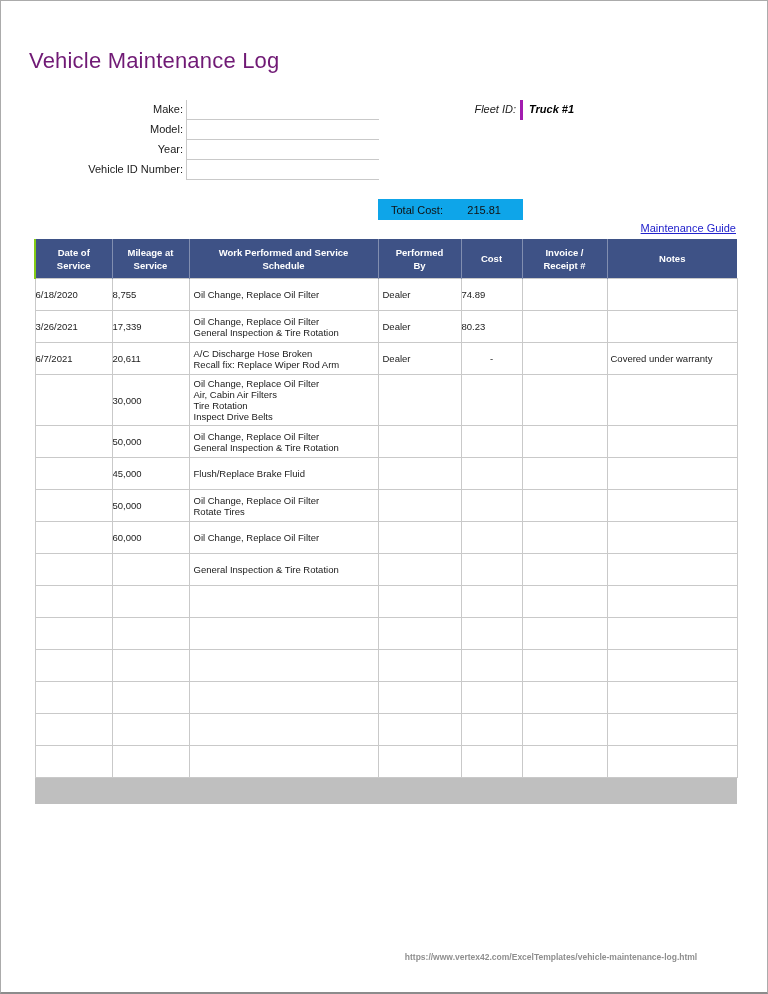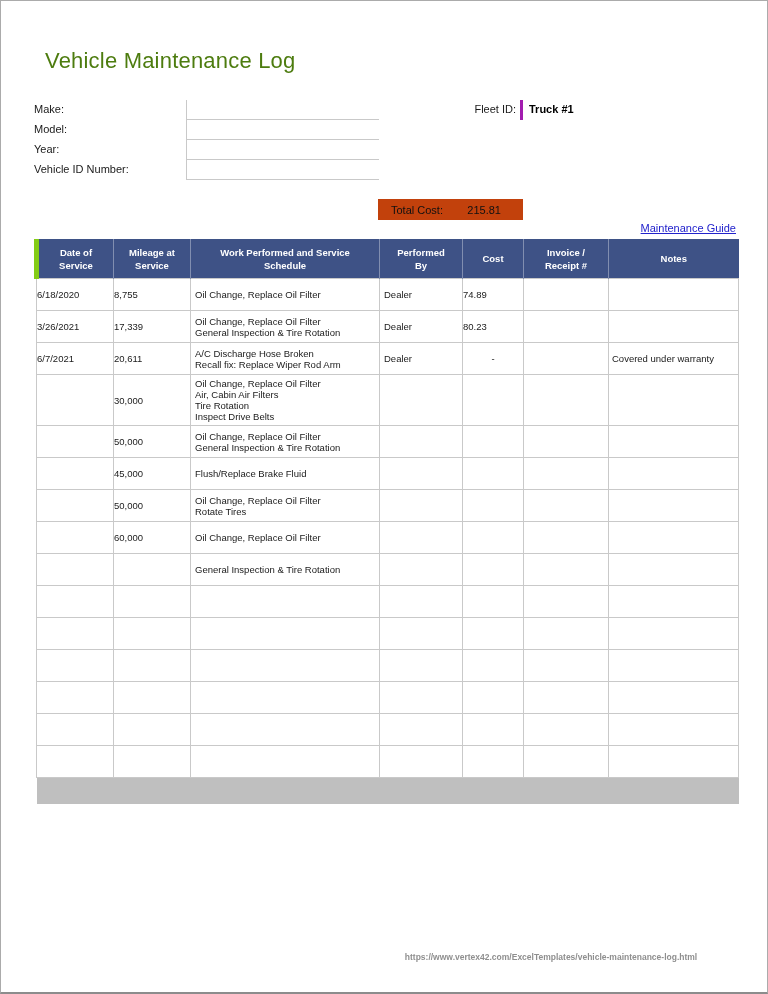--- a/index.html
+++ b/index.html
@@ -8,69 +8,69 @@
     font-family: "Liberation Sans", sans-serif;
     -webkit-font-smoothing: antialiased;
   }
   .page {
     position: absolute; inset: 0; box-sizing: border-box;
     background: #ffffff;
     border: 1px solid #ABABAB;
     border-bottom: 2px solid #8C8C8C;
   }
   .title {
-    position: absolute; left: 44px; top: 47px; margin: 0;
-    font-size: 22px; font-weight: 400; color: #4d7c0f; letter-spacing: 0.2px;
+    position: absolute; left: 28px; top: 47px; margin: 0;
+    font-size: 22px; font-weight: 400; color: #701a75; letter-spacing: 0.2px;
   }
   
   .form { position: absolute; left: 33px; top: 99px; width: 345px; }
   .f-row { display: flex; height: 20px; }
   .f-label {
-    width: 152px; text-align: left; font-size: 11px; line-height: 19px;
+    width: 152px; text-align: right; font-size: 11px; line-height: 19px;
     color: #1a1a1a; padding-right: 3px; box-sizing: border-box;
   }
   .f-input {
     flex: 1; border-left: 1px solid #C9C9C9; border-bottom: 1px solid #C9C9C9;
     font-size: 11px; line-height: 19px; padding-left: 4px;
   }
   
-  .fleet { position: absolute; left: 440px; top: 99px; height: 20px; display: flex; }
+  .fleet { position: absolute; left: 440px; top: 99px; height: 20px; display: flex; font-style: italic; }
   .fleet-label {
     width: 79px; text-align: right; font-size: 11px; line-height: 19px;
     color: #1a1a1a; padding-right: 4px; box-sizing: border-box;
   }
   .fleet-value {
     border-left: 3px solid #a21caf; padding-left: 6px;
     font-size: 11px; font-weight: bold; line-height: 19px; color: #000;
   }
   
   .total {
     position: absolute; left: 377px; top: 198px; width: 145px; height: 21px;
-    background: #c2410c; display: flex; align-items: center; font-size: 11px; color: #111;
+    background: #0ea5e9; display: flex; align-items: center; font-size: 11px; color: #111;
     box-sizing: border-box;
   }
   .total-label { padding-left: 13px; }
   .total-value { margin-left: auto; padding-right: 22px; }
   
   .guide-link {
     position: absolute; right: 31px; top: 221px;
     font-size: 11px; color: #2222CC; text-decoration: underline; cursor: pointer;
   }
   
   .log-table {
     position: absolute; left: 33px; top: 238px; width: 702px;
     border-collapse: collapse; table-layout: fixed;
   }
   .log-table th {
     background: #3E5286; color: #ffffff; font-size: 9.5px; font-weight: bold;
     height: 39px; text-align: center; vertical-align: middle;
     white-space: pre-line; line-height: 13px; padding: 0 2px;
     border-left: 1px solid rgba(255,255,255,0.35);
   }
-  .log-table th:first-child { border-left: 5px solid #84cc16; }
+  .log-table th:first-child { border-left: 2px solid #84cc16; }
   .log-table tbody td {
     border: 1px solid #C9C9C9; height: 25px; vertical-align: middle;
     font-size: 9.5px; color: #1a1a1a; overflow: hidden; box-sizing: content-box;
     padding: 0;
   }
   .c-date, .c-mileage { text-align: left; }
   .c-work { font-size: 8px; line-height: 11px; padding: 3px 2px 3px 4px !important; white-space: pre-line; }
   .c-by { padding-left: 4px !important; }
   .c-cost { padding-right: 5px !important; }
   .c-cost.dash { text-align: center; padding-right: 0 !important; }

